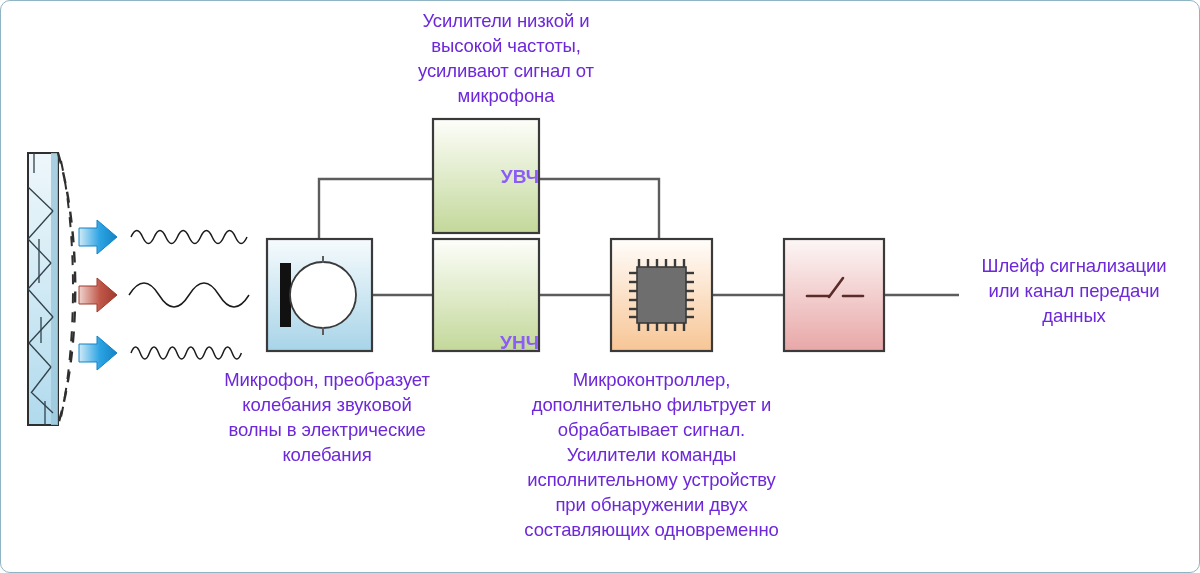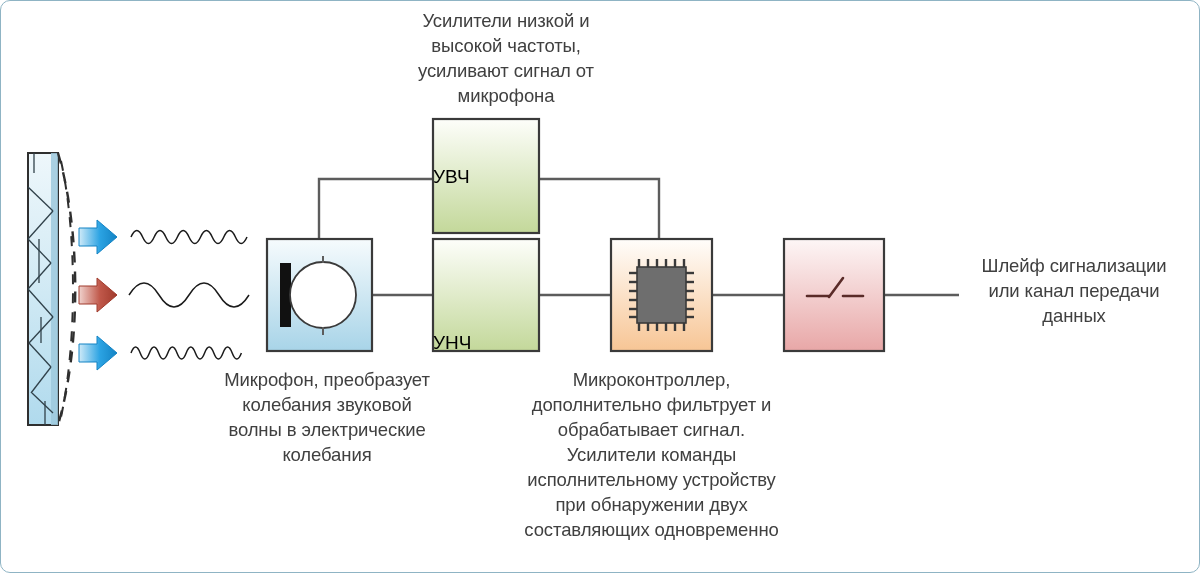--- a/index.html
+++ b/index.html
@@ -23,32 +23,32 @@
   .svg-layer {
     position: absolute;
     left: 0;
     top: 0;
     width: 1200px;
     height: 573px;
   }
   .caption {
     position: absolute;
     text-align: center;
-    color: #404040;
+    color: #6d28d9;
     font-size: 18.5px;
     line-height: 25px;
     white-space: pre-line;
     letter-spacing: -0.1px;
   }
   .box-label {
     position: absolute;
-    text-align: left;
-    color: #000000;
+    text-align: right;
+    color: #8b5cf6;
     font-size: 19px;
-    font-weight: 400;
+    font-weight: 700;
   }
   .copyright {
     position: absolute;
     right: 22px;
     bottom: 10px;
     font-size: 17.5px;
     color: #111111;
   }
   
   #cap-amp   { left: 355px; top: 7px;   width: 300px; }

